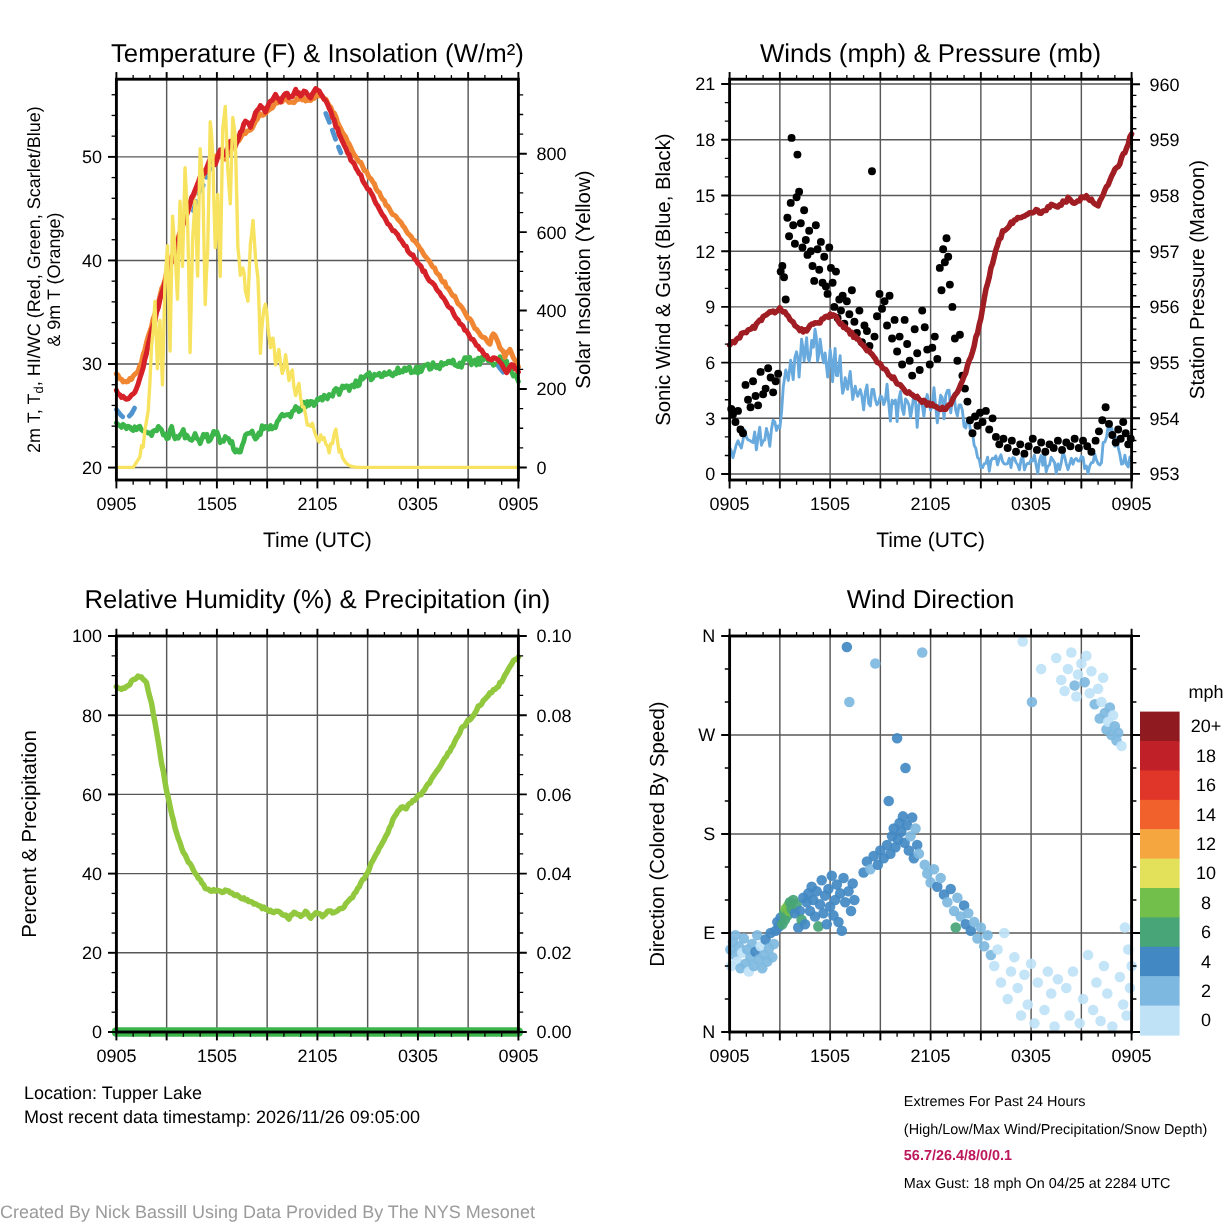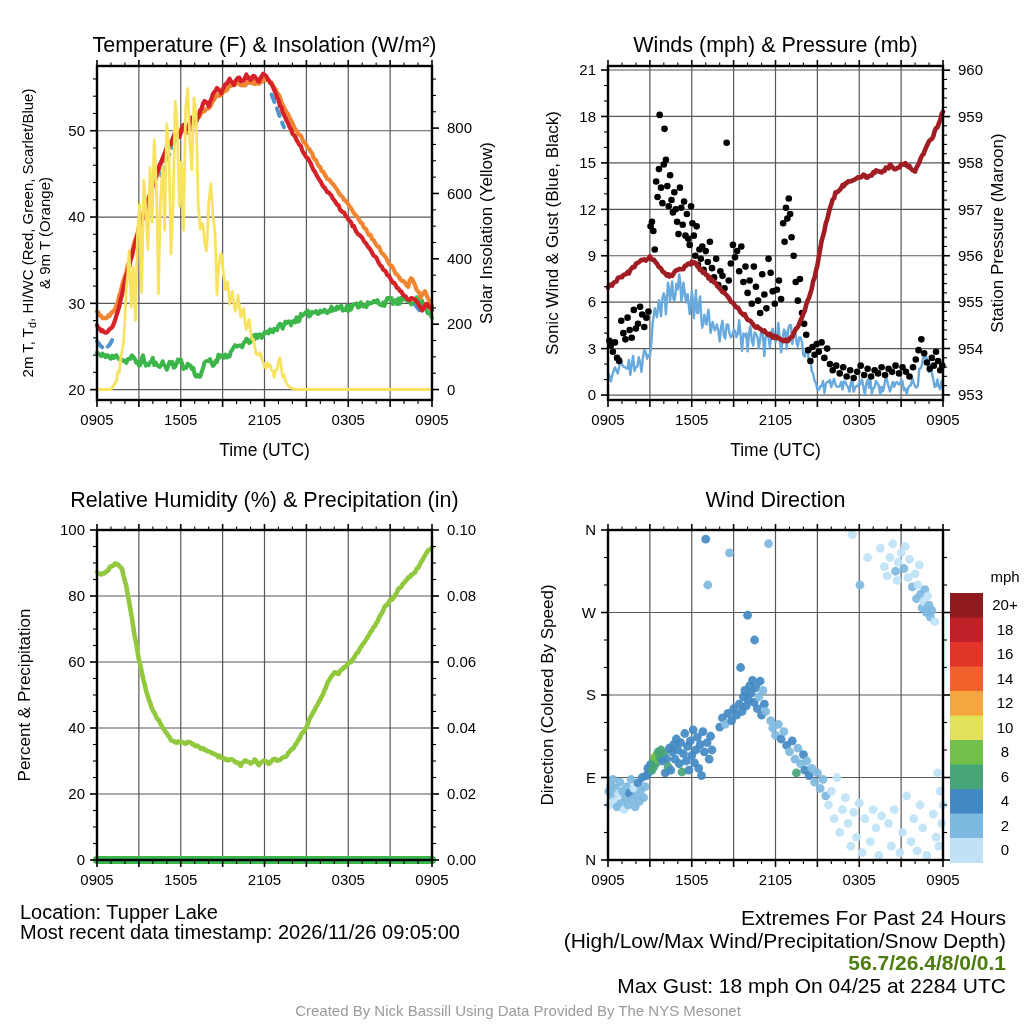--- a/index.html
+++ b/index.html
@@ -5,24 +5,24 @@
   html,body{margin:0;padding:0;background:#fff;}
   .page{position:relative;width:1024px;height:1024px;background:#fff;overflow:hidden;
         font-family:"Liberation Sans",sans-serif;}
   .page svg{position:absolute;}
   svg text{font-family:"Liberation Sans",sans-serif;fill:#000;}
   #chart-0{left:0;top:0;}
   #chart-1{left:512px;top:0;}
   #chart-2{left:0;top:470px;}
   #chart-3{left:512px;top:470px;}
   .footer{position:absolute;left:0;top:895px;width:1024px;height:129px;}
-  .footer-left{position:absolute;left:20px;top:7px;font-size:20px;line-height:20px;color:#000;}
-  .footer-right{position:absolute;right:18px;top:12px;text-align:right;font-size:21px;line-height:22.5px;color:#000;}
+  .footer-left{position:absolute;left:20px;top:7px;font-size:15px;line-height:20px;color:#000;}
+  .footer-right{position:absolute;right:18px;top:12px;font-size:12px;line-height:22.5px;color:#000;}
   .extremes-values{font-weight:bold;}
-  .credit{position:absolute;left:0;right:0;bottom:5px;text-align:center;color:#9b9b9b;font-size:15px;padding-left:12px;}
+  .credit{position:absolute;left:0;right:0;bottom:5px;color:#9b9b9b;font-size:15px;}
 </style>
 </head>
 <body>
 
 <div class="page">
   <svg id="chart-0" width="512" height="470" viewBox="0 0 512 470">
       <line x1="138.875" y1="66" x2="138.875" y2="400" stroke="#585858" stroke-width="1.2"></line>
       <line x1="180.75" y1="66" x2="180.75" y2="400" stroke="#585858" stroke-width="1.2"></line>
       <line x1="222.625" y1="66" x2="222.625" y2="400" stroke="#585858" stroke-width="1.2"></line>
       <line x1="264.5" y1="66" x2="264.5" y2="400" stroke="#585858" stroke-width="1.2"></line>
@@ -915,18 +915,18 @@
     </svg>
 
   <div class="footer">
     <div class="footer-left">
       <div>Location: Tupper Lake</div>
       <div>Most recent data timestamp: 2026/11/26 09:05:00</div>
     </div>
     <div class="footer-right">
       <div>Extremes For Past 24 Hours</div>
       <div>(High/Low/Max Wind/Precipitation/Snow Depth)</div>
-      <div class="extremes-values" style="color: #4d7c0f;">56.7/26.4/8/0/0.1</div>
+      <div class="extremes-values" style="color: #be185d;">56.7/26.4/8/0/0.1</div>
       <div>Max Gust: 18 mph On 04/25 at 2284 UTC</div>
     </div>
     <div class="credit">Created By Nick Bassill Using Data Provided By The NYS Mesonet</div>
   </div>
 </div>
 
 </body></html>

